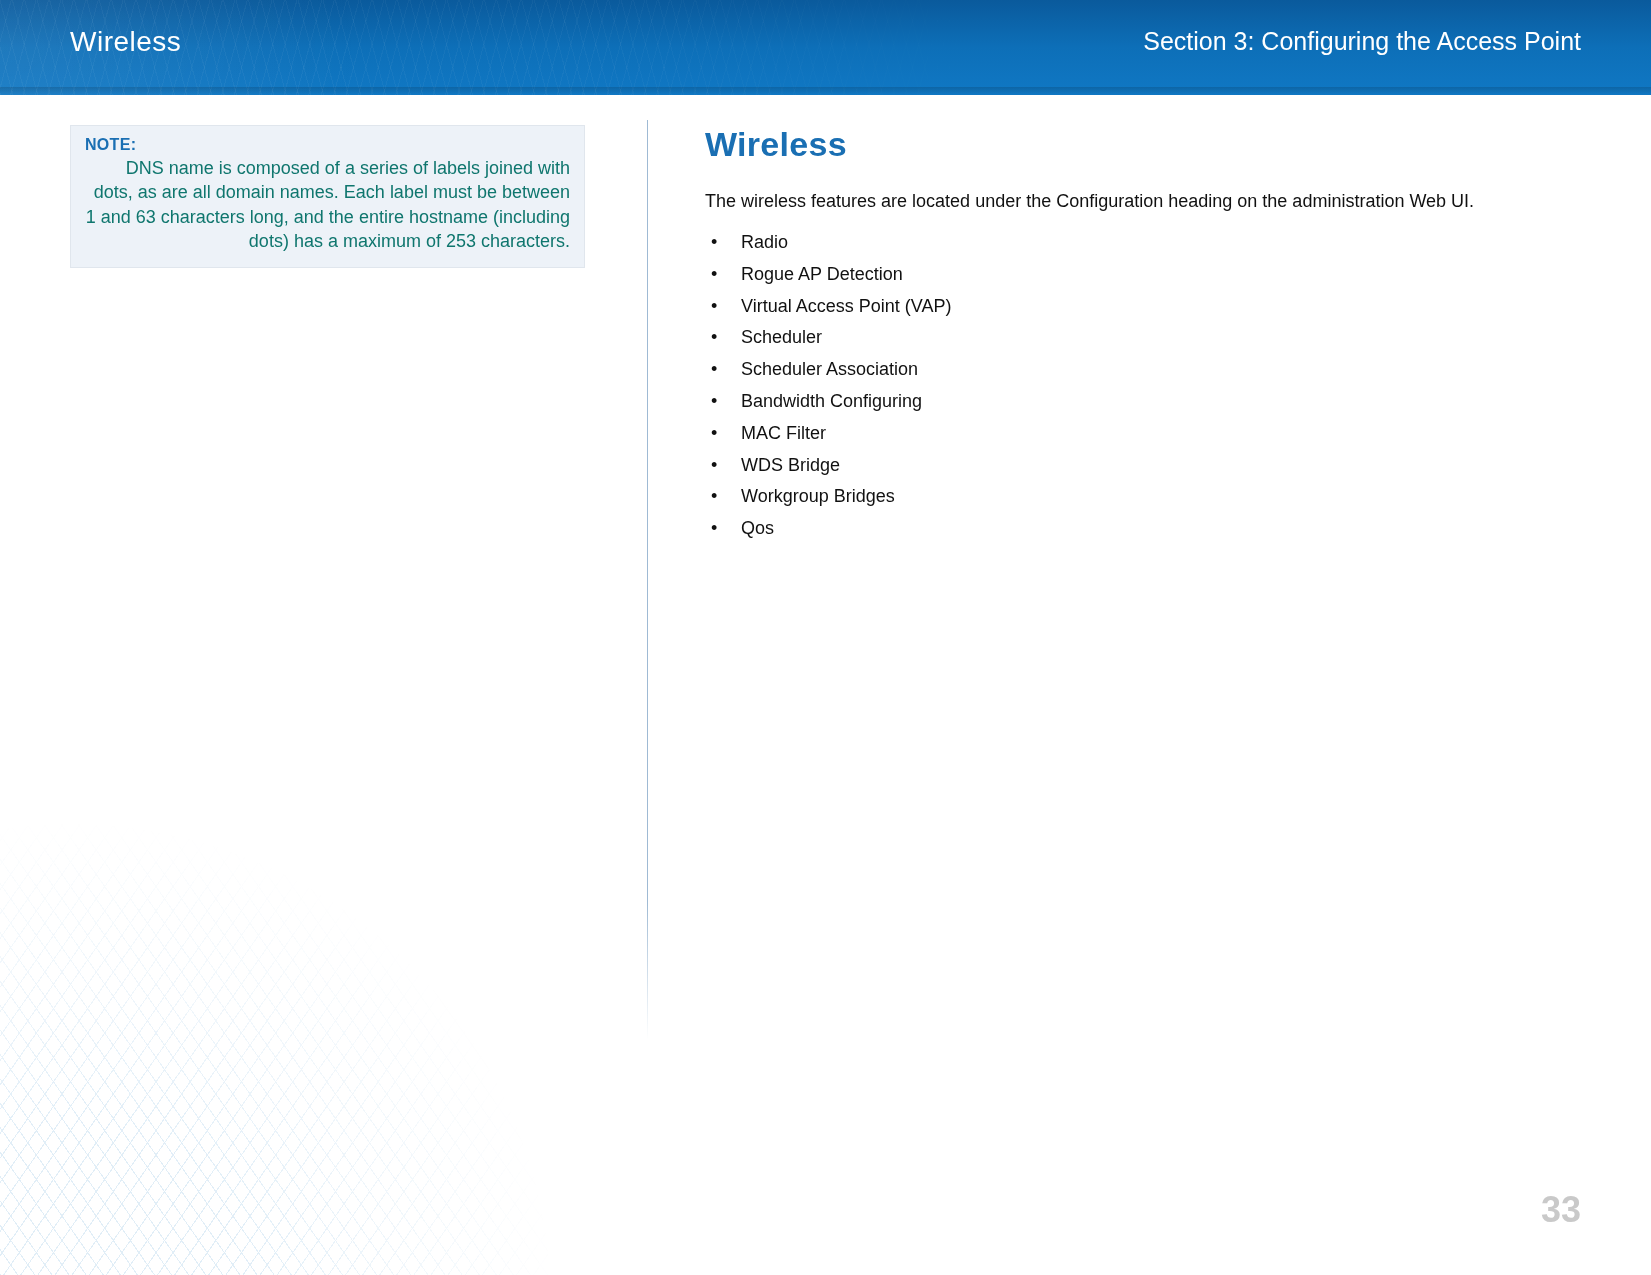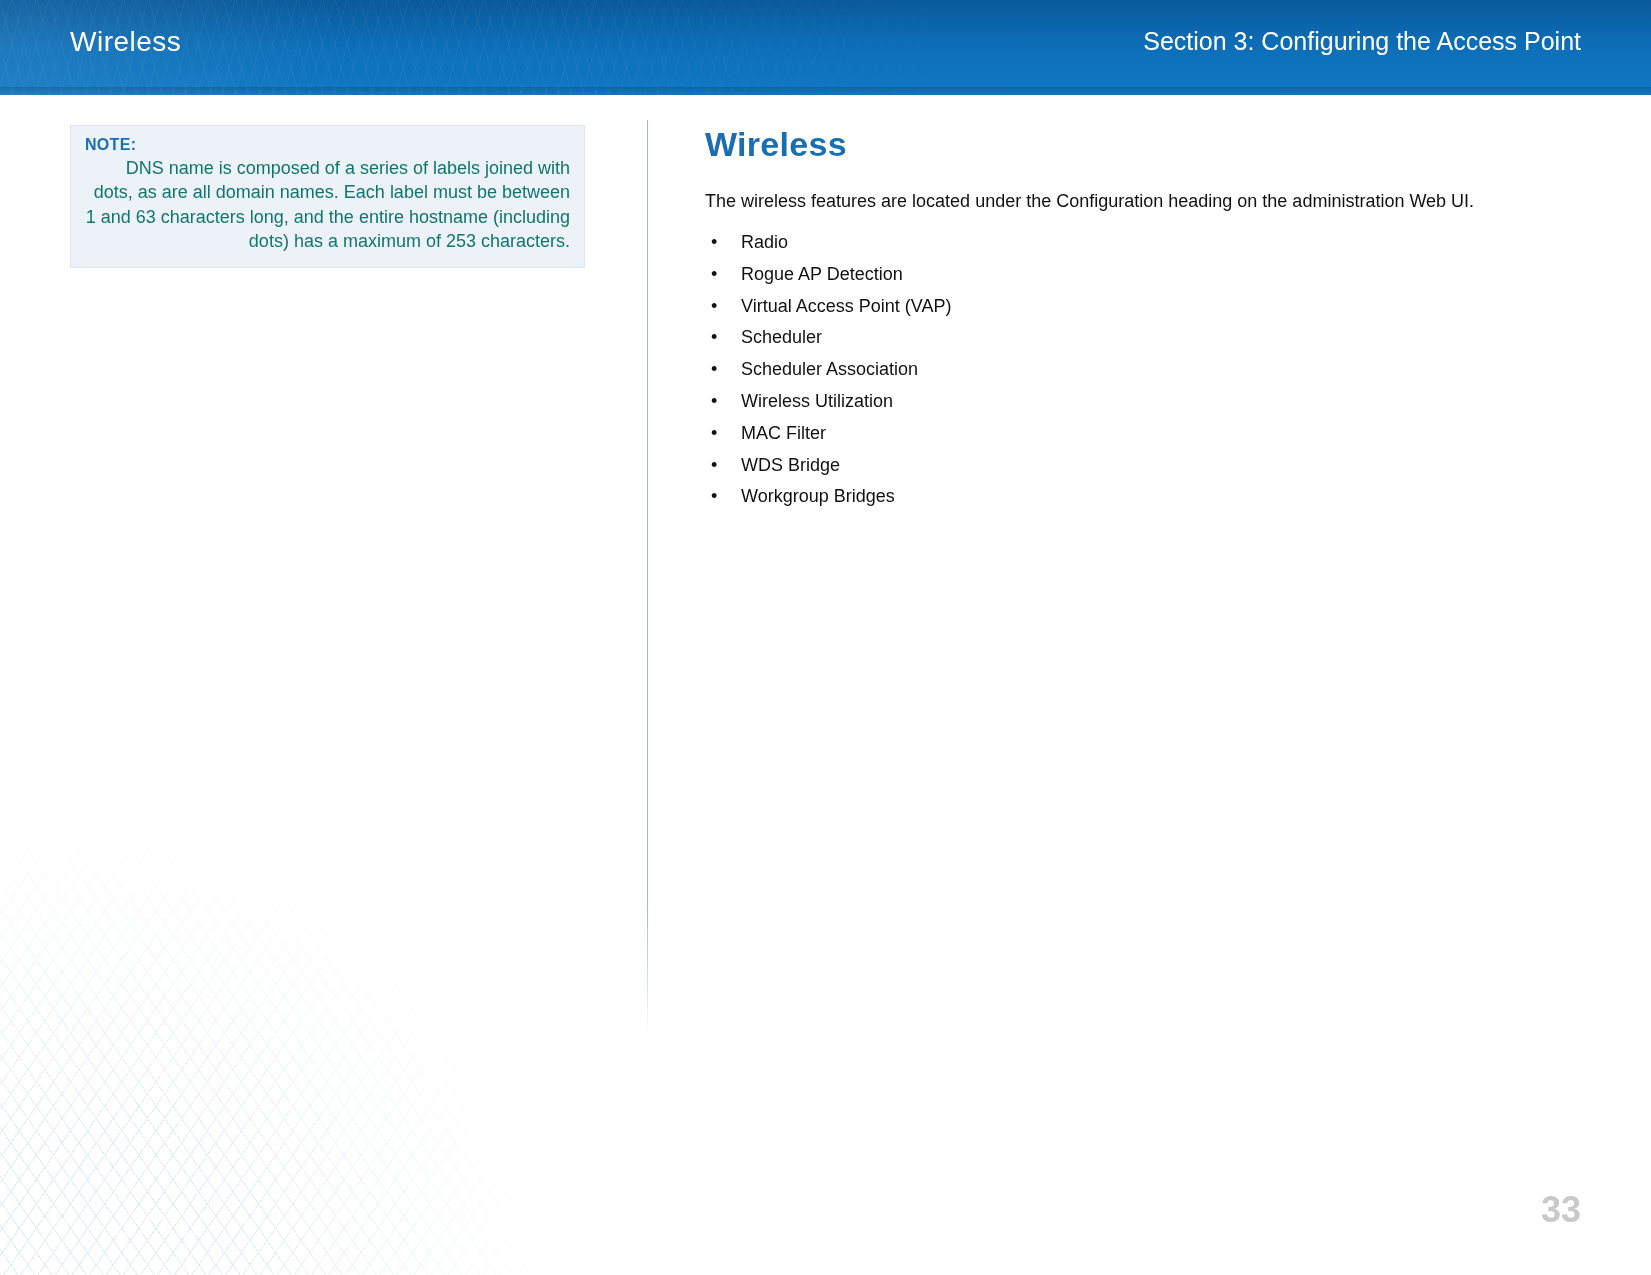--- a/index.html
+++ b/index.html
@@ -184,21 +184,22 @@
 
   <div class="col-right">
     <div class="heading">Wireless</div>
     <div class="intro">The wireless features are located under the Configuration heading on the administration Web UI.</div>
     <ul class="features">
       <li>Radio</li>
       <li>Rogue AP Detection</li>
       <li>Virtual Access Point (VAP)</li>
       <li>Scheduler</li>
       <li>Scheduler Association</li>
-      <li>Wireless Utilization</li>
+      <li>Bandwidth Configuring</li>
       <li>MAC Filter</li>
       <li>WDS Bridge</li>
       <li>Workgroup Bridges</li>
+      <li>Qos</li>
     </ul>
   </div>
 </div>
 
 <div class="page-number">33</div>
 
 </body></html>

